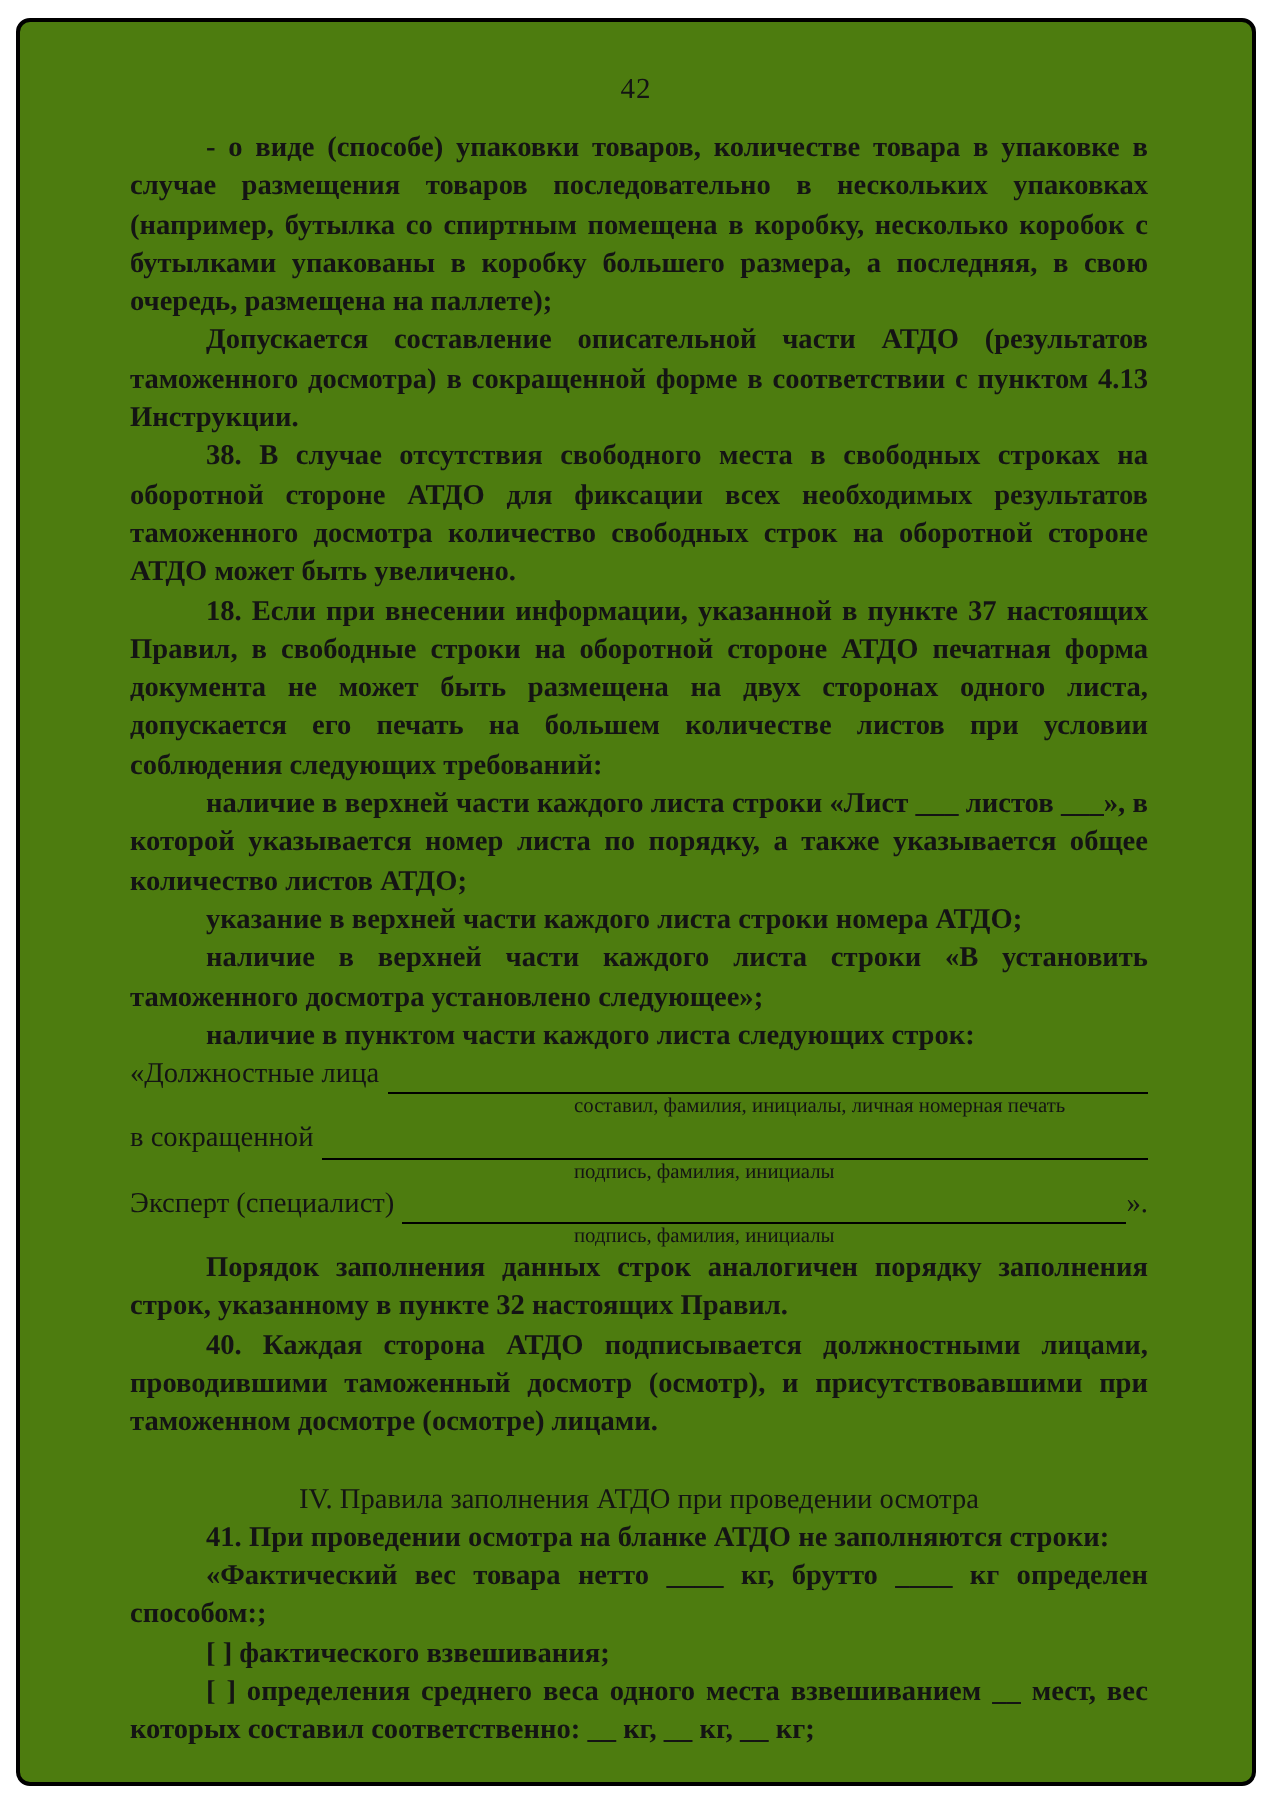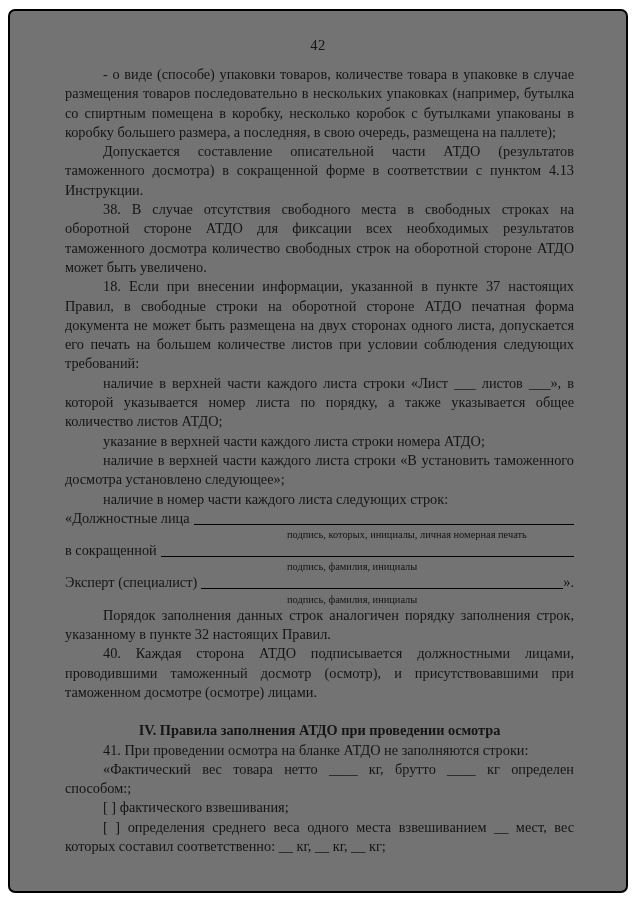--- a/index.html
+++ b/index.html
@@ -14,88 +14,90 @@
   }
   .frame {
     position: absolute;
     left: 8px;
     top: 9px;
     width: 620px;
     height: 884px;
     border: 2.5px solid #000;
     border-radius: 7px;
     box-sizing: border-box;
-    background: #737373;
+    background: #4d7c0f;
   }
   .page-number {
     text-align: center;
     margin-top: 26px;
     font-size: 14.5px;
     letter-spacing: 0.5px;
   }
   .content {
     padding: 11px 52px 0 55px;
     font-size: 14.3px;
     line-height: 19.3px;
   }
   p.para {
     margin: 0;
     text-align: justify;
     text-indent: 38px;
+    font-weight: bold;
   }
   .sig-row {
     display: flex;
+    align-items: flex-end;
     white-space: nowrap;
   }
   .sig-label { flex: 0 0 auto; }
   .sig-line {
     flex: 1 1 auto;
     border-bottom: 1px solid #000;
     height: 1.05em;
     margin-left: 4px;
   }
   .sig-suffix { flex: 0 0 auto; }
   .sig-caption {
     font-size: 10.4px;
     line-height: 13px;
     margin-left: 222px;
     margin-top: 0px;
     white-space: nowrap;
   }
   h2.section-heading {
     font-size: 14.3px;
     text-align: center;
-    font-weight: bold;
+    font-weight: normal;
     margin: 19px 0 0 0;
     line-height: 19.3px;
   }
 </style>
 </head>
 <body>
 
 <div class="frame">
   <div class="page-number">42</div>
 
   <div class="content">
     <p class="para">- о виде (способе) упаковки товаров, количестве товара в упаковке в случае размещения товаров последовательно в нескольких упаковках (например, бутылка со спиртным помещена в коробку, несколько коробок с бутылками упакованы в коробку большего размера, а последняя, в свою очередь, размещена на паллете);</p>
     <p class="para">Допускается составление описательной части АТДО (результатов таможенного досмотра) в сокращенной форме в соответствии с пунктом 4.13 Инструкции.</p>
     <p class="para">38. В случае отсутствия свободного места в свободных строках на оборотной стороне АТДО для фиксации всех необходимых результатов таможенного досмотра количество свободных строк на оборотной стороне АТДО может быть увеличено.</p>
     <p class="para">18. Если при внесении информации, указанной в пункте 37 настоящих Правил, в свободные строки на оборотной стороне АТДО печатная форма документа не может быть размещена на двух сторонах одного листа, допускается его печать на большем количестве листов при условии соблюдения следующих требований:</p>
     <p class="para">наличие в верхней части каждого листа строки «Лист ___ листов ___», в которой указывается номер листа по порядку, а также указывается общее количество листов АТДО;</p>
     <p class="para">указание в верхней части каждого листа строки номера АТДО;</p>
     <p class="para">наличие в верхней части каждого листа строки «В установить таможенного досмотра установлено следующее»;</p>
-    <p class="para">наличие в номер части каждого листа следующих строк:</p>
+    <p class="para">наличие в пунктом части каждого листа следующих строк:</p>
 
     <div class="sig-block">
       <div class="sig-row">
         <span class="sig-label">«Должностные лица</span>
         <span class="sig-line"></span>
         <span class="sig-suffix"></span>
       </div>
-      <div class="sig-caption">подпись, которых, инициалы, личная номерная печать</div>
+      <div class="sig-caption">составил, фамилия, инициалы, личная номерная печать</div>
     </div>
 
     <div class="sig-block">
       <div class="sig-row">
         <span class="sig-label">в сокращенной</span>
         <span class="sig-line"></span>
         <span class="sig-suffix"></span>
       </div>
       <div class="sig-caption">подпись, фамилия, инициалы</div>
     </div>

